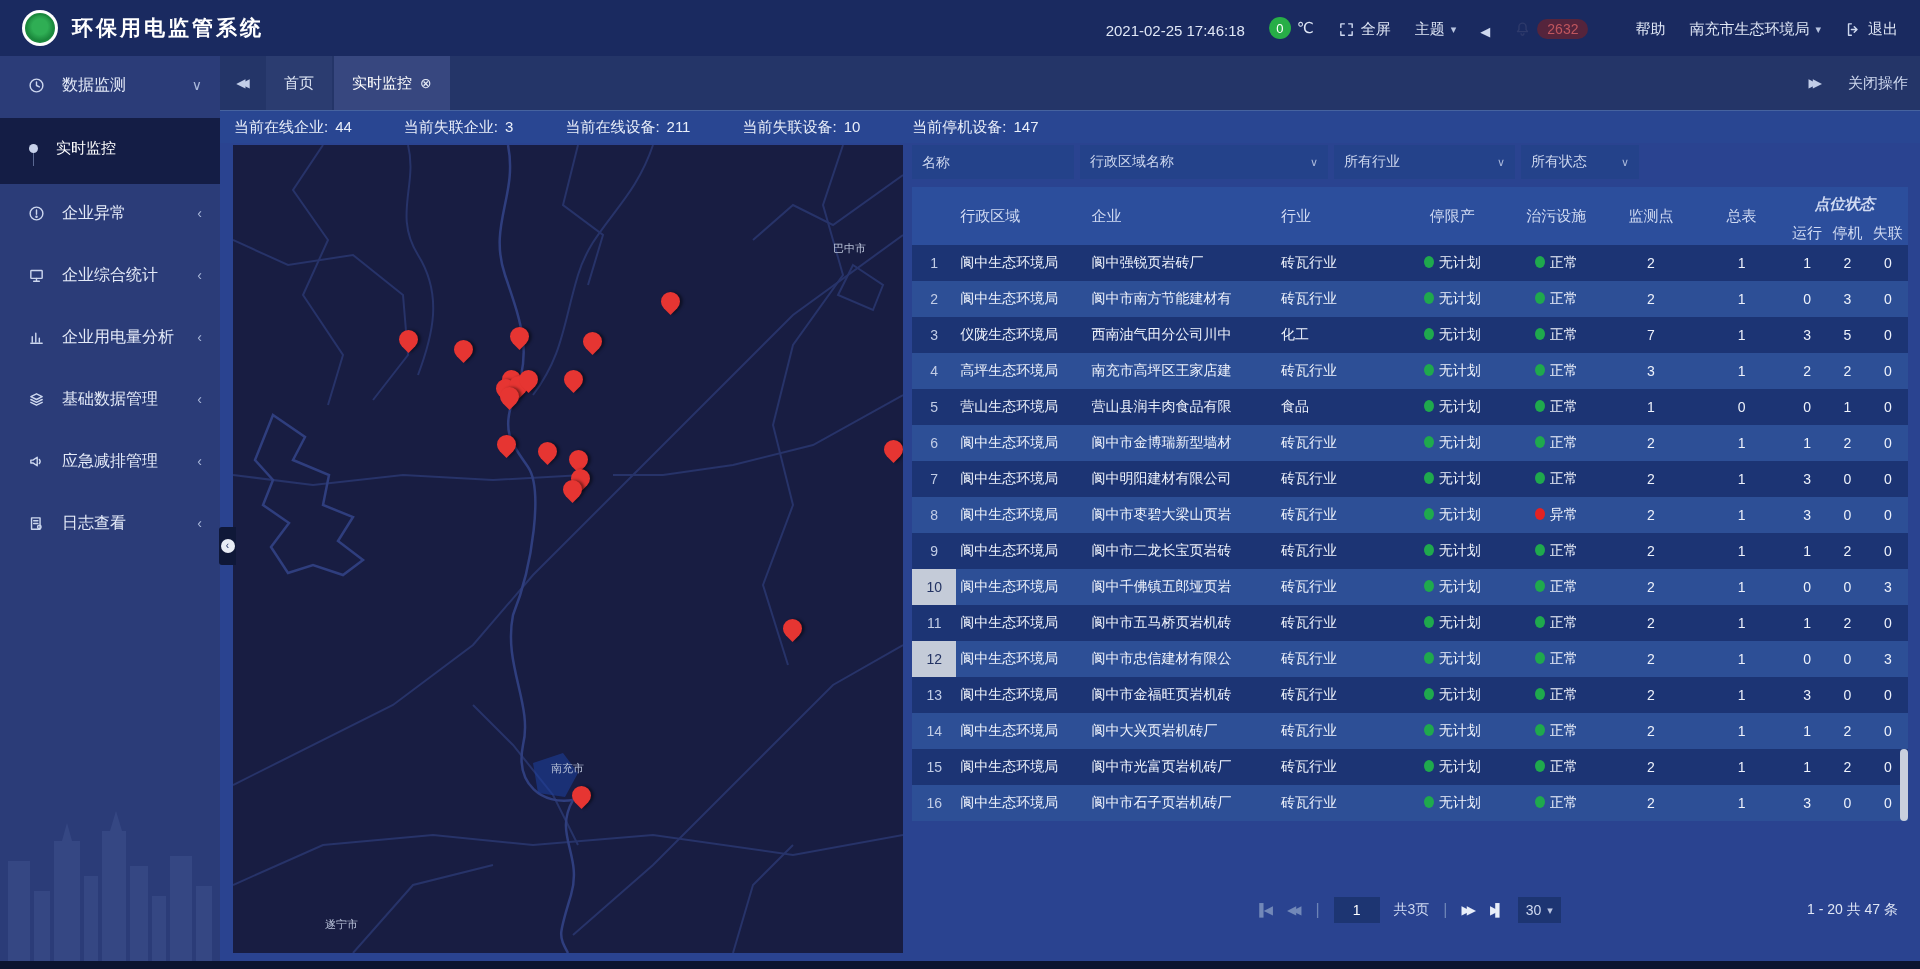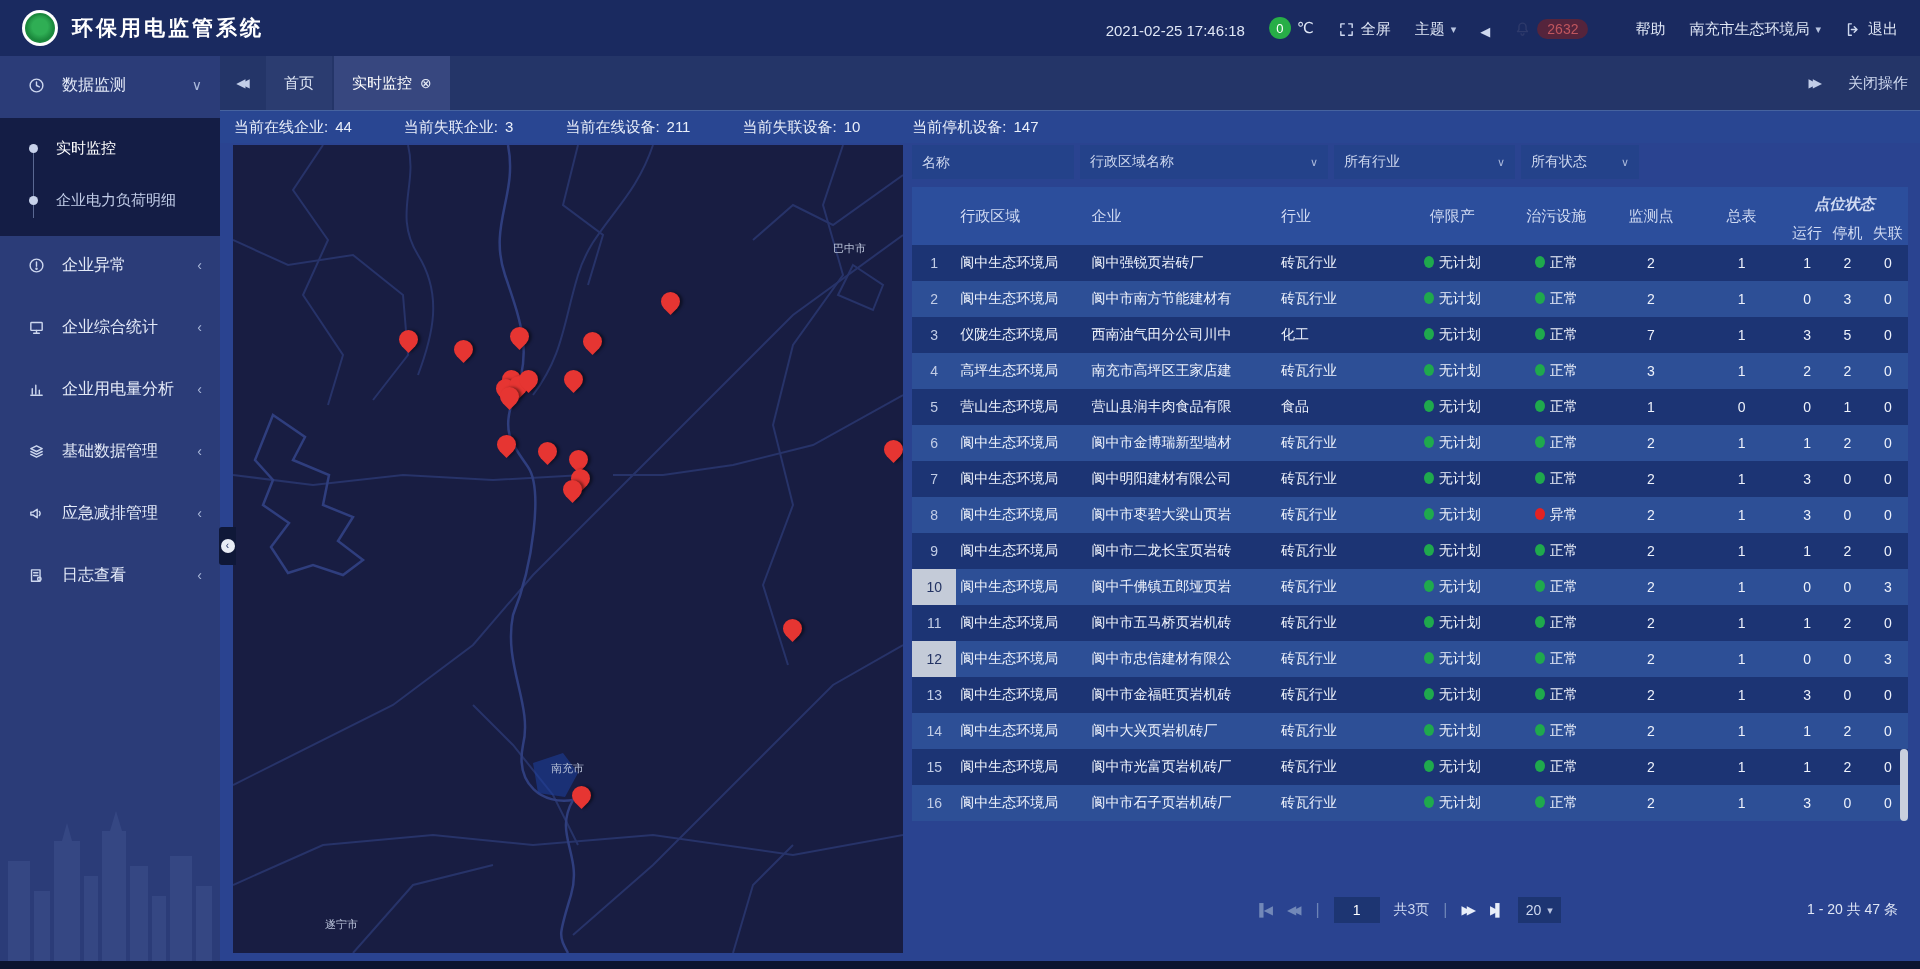--- a/index.html
+++ b/index.html
@@ -171,21 +171,20 @@
               <svg width="17" height="17" viewBox="0 0 24 24" fill="none" stroke="currentColor" stroke-width="2" stroke-linecap="round" stroke-linejoin="round">
                 <circle cx="12" cy="12" r="9"></circle>
                 <path d="M12 7v5l4 2"></path>
               </svg>
             </span>
             <span class="m-label">数据监测</span>
             <span class="m-caret">∨</span>
           </div>
           <div class="submenu">
             <div class="sub-item active">实时监控</div>
-            <div class="sub-item">企业电力负荷明细</div>
           </div>
           <div class="menu-row">
             <span class="m-icon">
               <svg width="17" height="17" viewBox="0 0 24 24" fill="none" stroke="currentColor" stroke-width="2" stroke-linecap="round" stroke-linejoin="round">
                 <circle cx="12" cy="12" r="9"></circle>
                 <path d="M12 7v6"></path>
                 <circle cx="12" cy="16.5" r="0.8"></circle>
               </svg>
             </span>
             <span class="m-label">企业异常</span>
@@ -629,21 +628,21 @@
             <div class="pager-center">
               <span class="pg-ico dim">▌◀</span>
               <span class="pg-ico dim">◀◀</span>
               <span class="pg-sep">|</span>
               <input class="pg-input" value="1" style="">
               <span>共3页</span>
               <span class="pg-sep">|</span>
               <span class="pg-ico">▶▶</span>
               <span class="pg-ico">▶▌</span>
               <span class="pg-size">
-                <span>20</span>
+                <span>30</span>
                 <span class="caret">▾</span>
               </span>
             </div>
             <span class="pg-range">1 - 20  共 47 条</span>
           </div>
         </div>
       </div>
     </div>
   </div>
 

